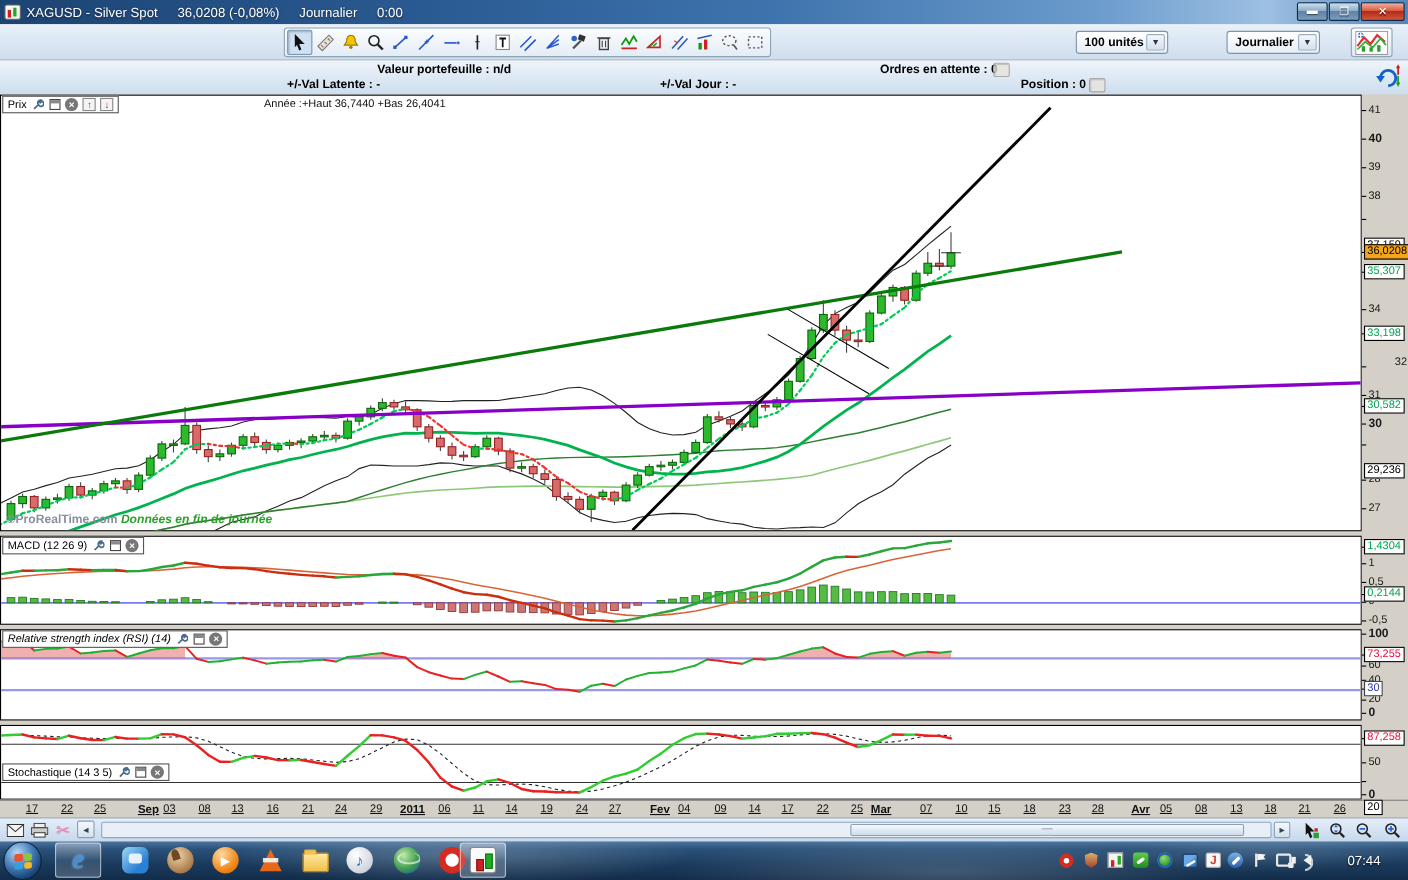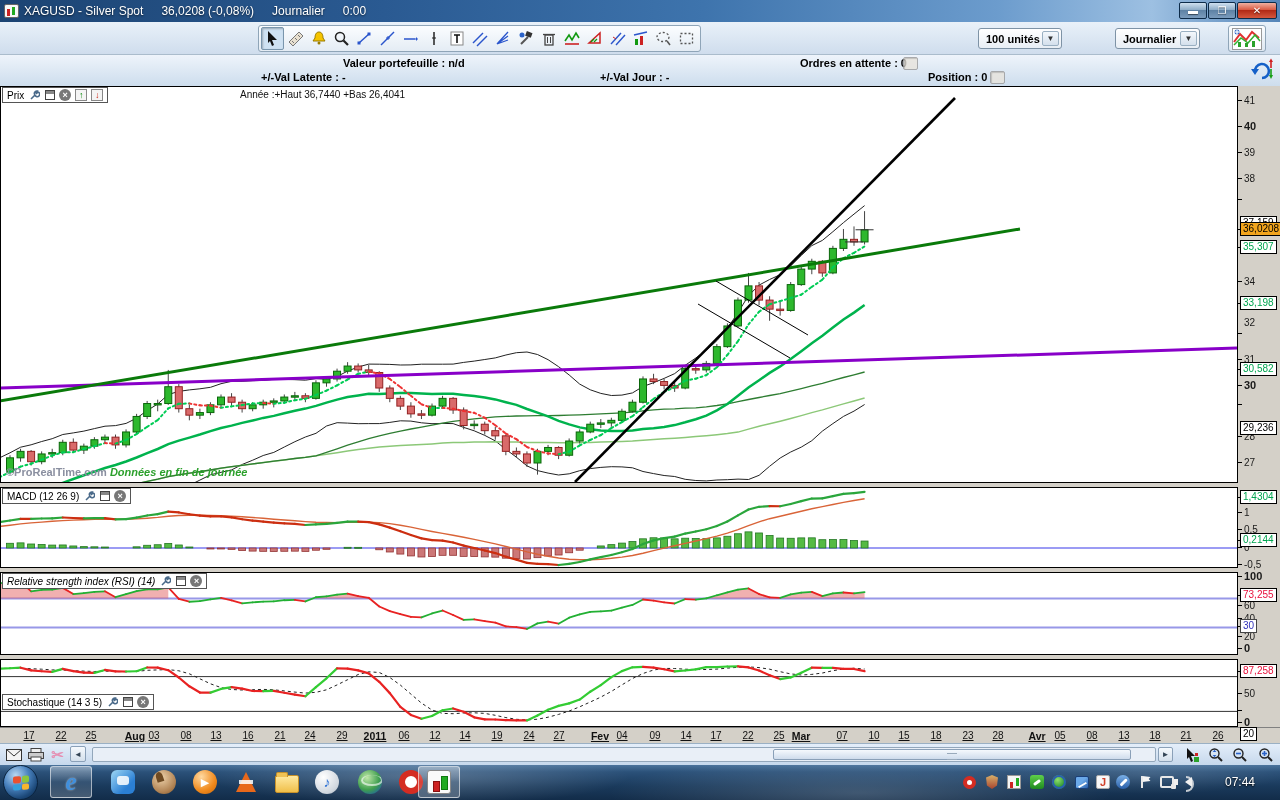--- a/index.html
+++ b/index.html
@@ -1072,21 +1072,21 @@
       <div class="axlab" style="top: 14px;">41</div>
       <div class="axtick" style="top: 40px;"></div>
       <div class="axlab b" style="top: 40px;">40</div>
       <div class="axtick" style="top: 66px;"></div>
       <div class="axlab" style="top: 66px;">39</div>
       <div class="axtick" style="top: 92px;"></div>
       <div class="axlab" style="top: 92px;">38</div>
       <div class="axtick" style="top: 195px;"></div>
       <div class="axlab" style="top: 195px;">34</div>
       <div class="axtick" style="top: 247px;"></div>
-      <div class="axlab" style="top: 236px;">32</div>
+      <div class="axlab" style="top: 243px; margin-left: 24px;">32</div>
       <div class="axtick" style="top: 273px;"></div>
       <div class="axlab" style="top: 273px;">31</div>
       <div class="axtick" style="top: 299px;"></div>
       <div class="axlab b" style="top: 299px;">30</div>
       <div class="axtick" style="top: 350px;"></div>
       <div class="axlab" style="top: 350px;">28</div>
       <div class="axtick" style="top: 376px;"></div>
       <div class="axlab" style="top: 376px;">27</div>
       <div class="axtick" style="top: 113px;"></div>
       <div class="axbox bk" style="top: 113px;">37,159</div>
@@ -1132,31 +1132,31 @@
       <div class="axlab b" style="top: 636px;">0</div>
       <div class="axtick" style="top: 585px;"></div>
       <div class="axbox rd" style="top: 585px;">87,258</div>
       <div class="axtick" style="top: 624px;"></div>
       <div class="axbox bk" style="top: 624px;">20</div>
     </div>
   <div id="xaxis">
       <div class="xlab" style="left: 29px;">17</div>
       <div class="xlab" style="left: 61px;">22</div>
       <div class="xlab" style="left: 91px;">25</div>
-      <div class="xlab b" style="left: 135px;">Aug</div>
+      <div class="xlab b" style="left: 135px;">Sep</div>
       <div class="xlab" style="left: 154px;">03</div>
       <div class="xlab" style="left: 186px;">08</div>
       <div class="xlab" style="left: 216px;">13</div>
       <div class="xlab" style="left: 248px;">16</div>
       <div class="xlab" style="left: 280px;">21</div>
       <div class="xlab" style="left: 310px;">24</div>
       <div class="xlab" style="left: 342px;">29</div>
       <div class="xlab b" style="left: 375px;">2011</div>
       <div class="xlab" style="left: 404px;">06</div>
-      <div class="xlab" style="left: 435px;">12</div>
+      <div class="xlab" style="left: 435px;">11</div>
       <div class="xlab" style="left: 465px;">14</div>
       <div class="xlab" style="left: 497px;">19</div>
       <div class="xlab" style="left: 529px;">24</div>
       <div class="xlab" style="left: 559px;">27</div>
       <div class="xlab b" style="left: 600px;">Fev</div>
       <div class="xlab" style="left: 622px;">04</div>
       <div class="xlab" style="left: 655px;">09</div>
       <div class="xlab" style="left: 686px;">14</div>
       <div class="xlab" style="left: 716px;">17</div>
       <div class="xlab" style="left: 748px;">22</div>

